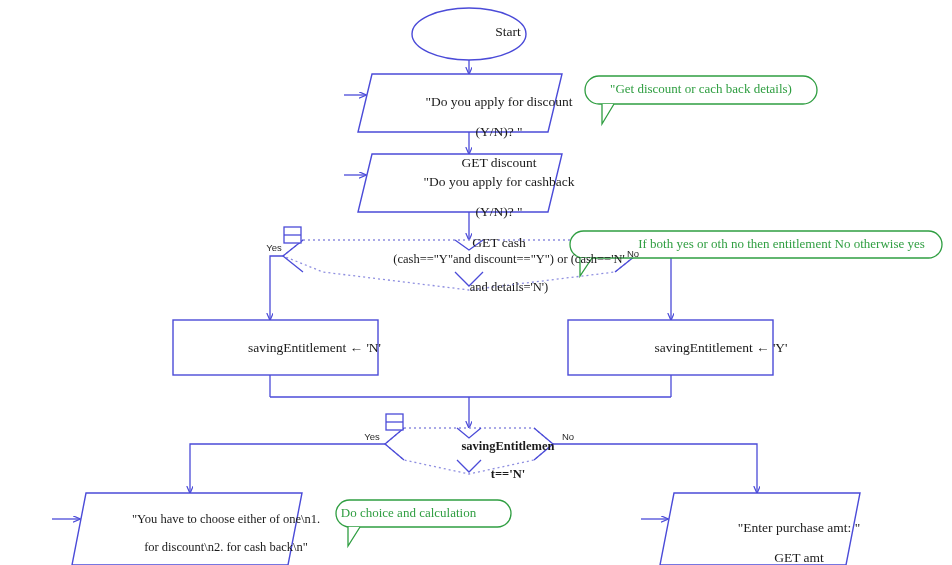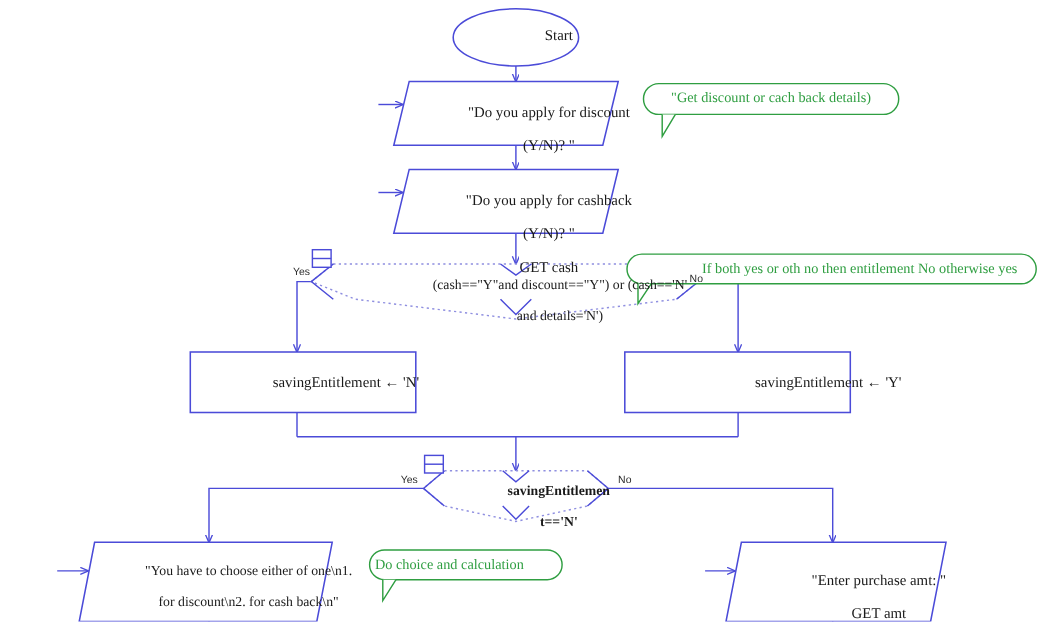--- a/index.html
+++ b/index.html
@@ -129,36 +129,37 @@
     <rect x="386" y="414" width="17" height="16" fill="#ffffff" stroke="#4b4bd8" stroke-width="1.3"></rect>
     <path d="M386,422 L403,422" stroke="#4b4bd8" stroke-width="1.3"></path>
   </g>
 </svg>
 
 <div class="lbl node-text" style="left:412px;top:24px;width:114px;">Start</div>
 
 <div class="lbl node-text" style="left:360px;top:79px;width:200px;">
   <span>"Do you apply for discount</span>
   <span>(Y/N)? "</span>
+  <span>GET discount</span>
 </div>
 
 <div class="lbl node-text" style="left:360px;top:159px;width:200px;">
   <span>"Do you apply for cashback</span>
   <span>(Y/N)? "</span>
   <span>GET cash</span>
 </div>
 
 <div class="lbl node-text small" style="left:305px;top:238px;width:330px;">
   <span>(cash=="Y"and discount=="Y") or (cash=='N'</span>
   <span>and details='N')</span>
 </div>
 
 <div class="lbl node-text" style="left:173px;top:340px;width:205px;">savingEntitlement ← 'N'</div>
 
-<div class="lbl node-text" style="left:568px;top:340px;width:228px;margin-left:32px;">savingEntitlement ← 'Y'</div>
+<div class="lbl node-text" style="left:568px;top:340px;width:228px;">savingEntitlement ← 'Y'</div>
 
 <div class="lbl node-text small" style="left:404px;top:425px;width:130px;font-weight:bold;">
   <span>savingEntitlemen</span>
   <span>t=='N'</span>
 </div>
 
 <div class="lbl node-text small" style="left:74px;top:498px;width:226px;">
   <span>"You have to choose either of one\n1.</span>
   <span>for discount\n2.  for cash back\n"</span>
   

